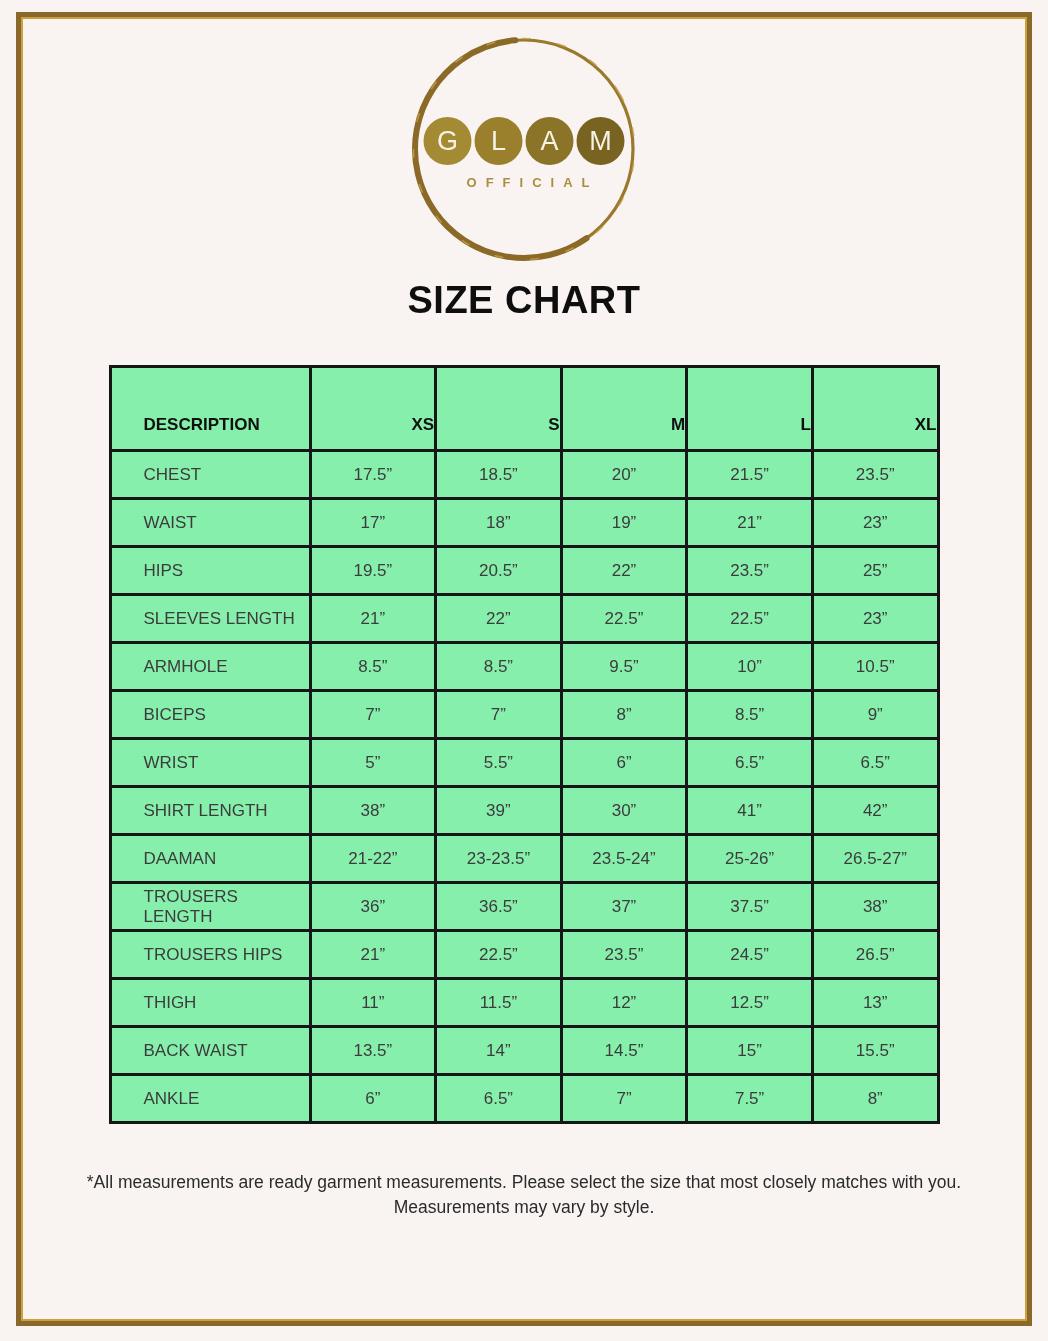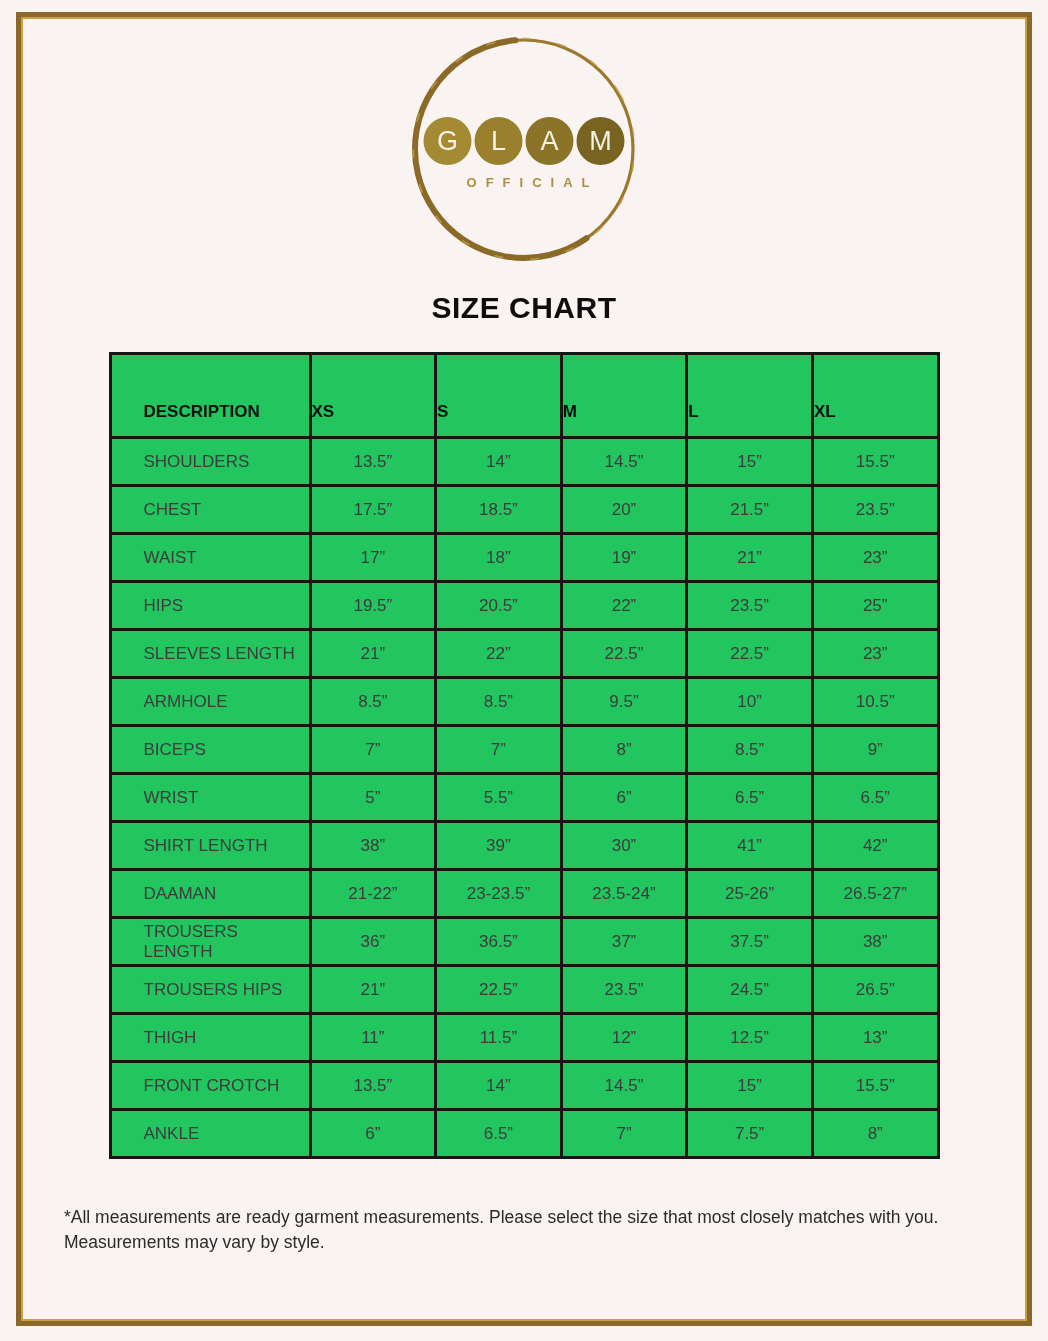--- a/index.html
+++ b/index.html
@@ -25,48 +25,48 @@
     display:flex; align-items:center; justify-content:center;
   }
   .official {
     position:absolute; top:142px; left:4px; width:100%;
     text-align:center; font-size:13px; font-weight:600;
     letter-spacing:9px; padding-left:9px; color:#ab8f3e;
   }
 
   
   .title {
-    margin-top:26px; text-align:center;
-    font-size:30px; font-weight:bold; color:#0e0e0e; letter-spacing:0.5px;
+    margin-top:14px; text-align:center;
+    font-size:38px; font-weight:bold; color:#0e0e0e; letter-spacing:0.5px;
   }
 
   
   table.size-table {
     border-collapse:collapse; table-layout:fixed;
-    width:831px; margin:27px auto 0;
-    font-size:17px; background:#22c55e;
+    width:831px; margin:43px auto 0;
+    font-size:17px; background:#86efac;
   }
   .size-table col.c-desc { width:200px; }
   .size-table th, .size-table td { border:3px solid #161616; }
   .size-table thead th {
     height:84px; vertical-align:bottom; padding-bottom:14px;
-    font-weight:bold; color:#101010; text-align:left;
+    font-weight:bold; color:#101010; text-align:right;
   }
   .size-table thead th.desc-col { text-align:left; padding-left:32px; }
   .size-table tbody tr { height:48px; }
   .size-table tbody th.row-label {
     text-align:left; padding-left:32px;
     font-weight:normal; color:#3c3c3c;
   }
   .size-table tbody td { text-align:center; color:#3c3c3c; }
 
   
   .footnote {
     margin:46px auto 0; width:920px;
-    font-size:17.5px; line-height:1.45; color:#2b2b2b;
+    text-align:center; font-size:17.5px; line-height:1.45; color:#2b2b2b;
   }
 </style>
 </head>
 <body>
 
 <div class="canvas">
   <div class="frame">
     <div class="content">
 
       <div class="logo">
@@ -100,28 +100,20 @@
               <th class="desc-col">DESCRIPTION</th>
               <th>XS</th>
               <th>S</th>
               <th>M</th>
               <th>L</th>
               <th>XL</th>
             </tr>
           </thead>
           <tbody>
             <tr>
-              <th scope="row" class="row-label">SHOULDERS</th>
-              <td>13.5”</td>
-              <td>14”</td>
-              <td>14.5”</td>
-              <td>15”</td>
-              <td>15.5”</td>
-            </tr>
-            <tr>
               <th scope="row" class="row-label">CHEST</th>
               <td>17.5”</td>
               <td>18.5”</td>
               <td>20”</td>
               <td>21.5”</td>
               <td>23.5”</td>
             </tr>
             <tr>
               <th scope="row" class="row-label">WAIST</th>
               <td>17”</td>
@@ -204,21 +196,21 @@
             </tr>
             <tr>
               <th scope="row" class="row-label">THIGH</th>
               <td>11”</td>
               <td>11.5”</td>
               <td>12”</td>
               <td>12.5”</td>
               <td>13”</td>
             </tr>
             <tr>
-              <th scope="row" class="row-label">FRONT CROTCH</th>
+              <th scope="row" class="row-label">BACK WAIST</th>
               <td>13.5”</td>
               <td>14”</td>
               <td>14.5”</td>
               <td>15”</td>
               <td>15.5”</td>
             </tr>
             <tr>
               <th scope="row" class="row-label">ANKLE</th>
               <td>6”</td>
               <td>6.5”</td>

